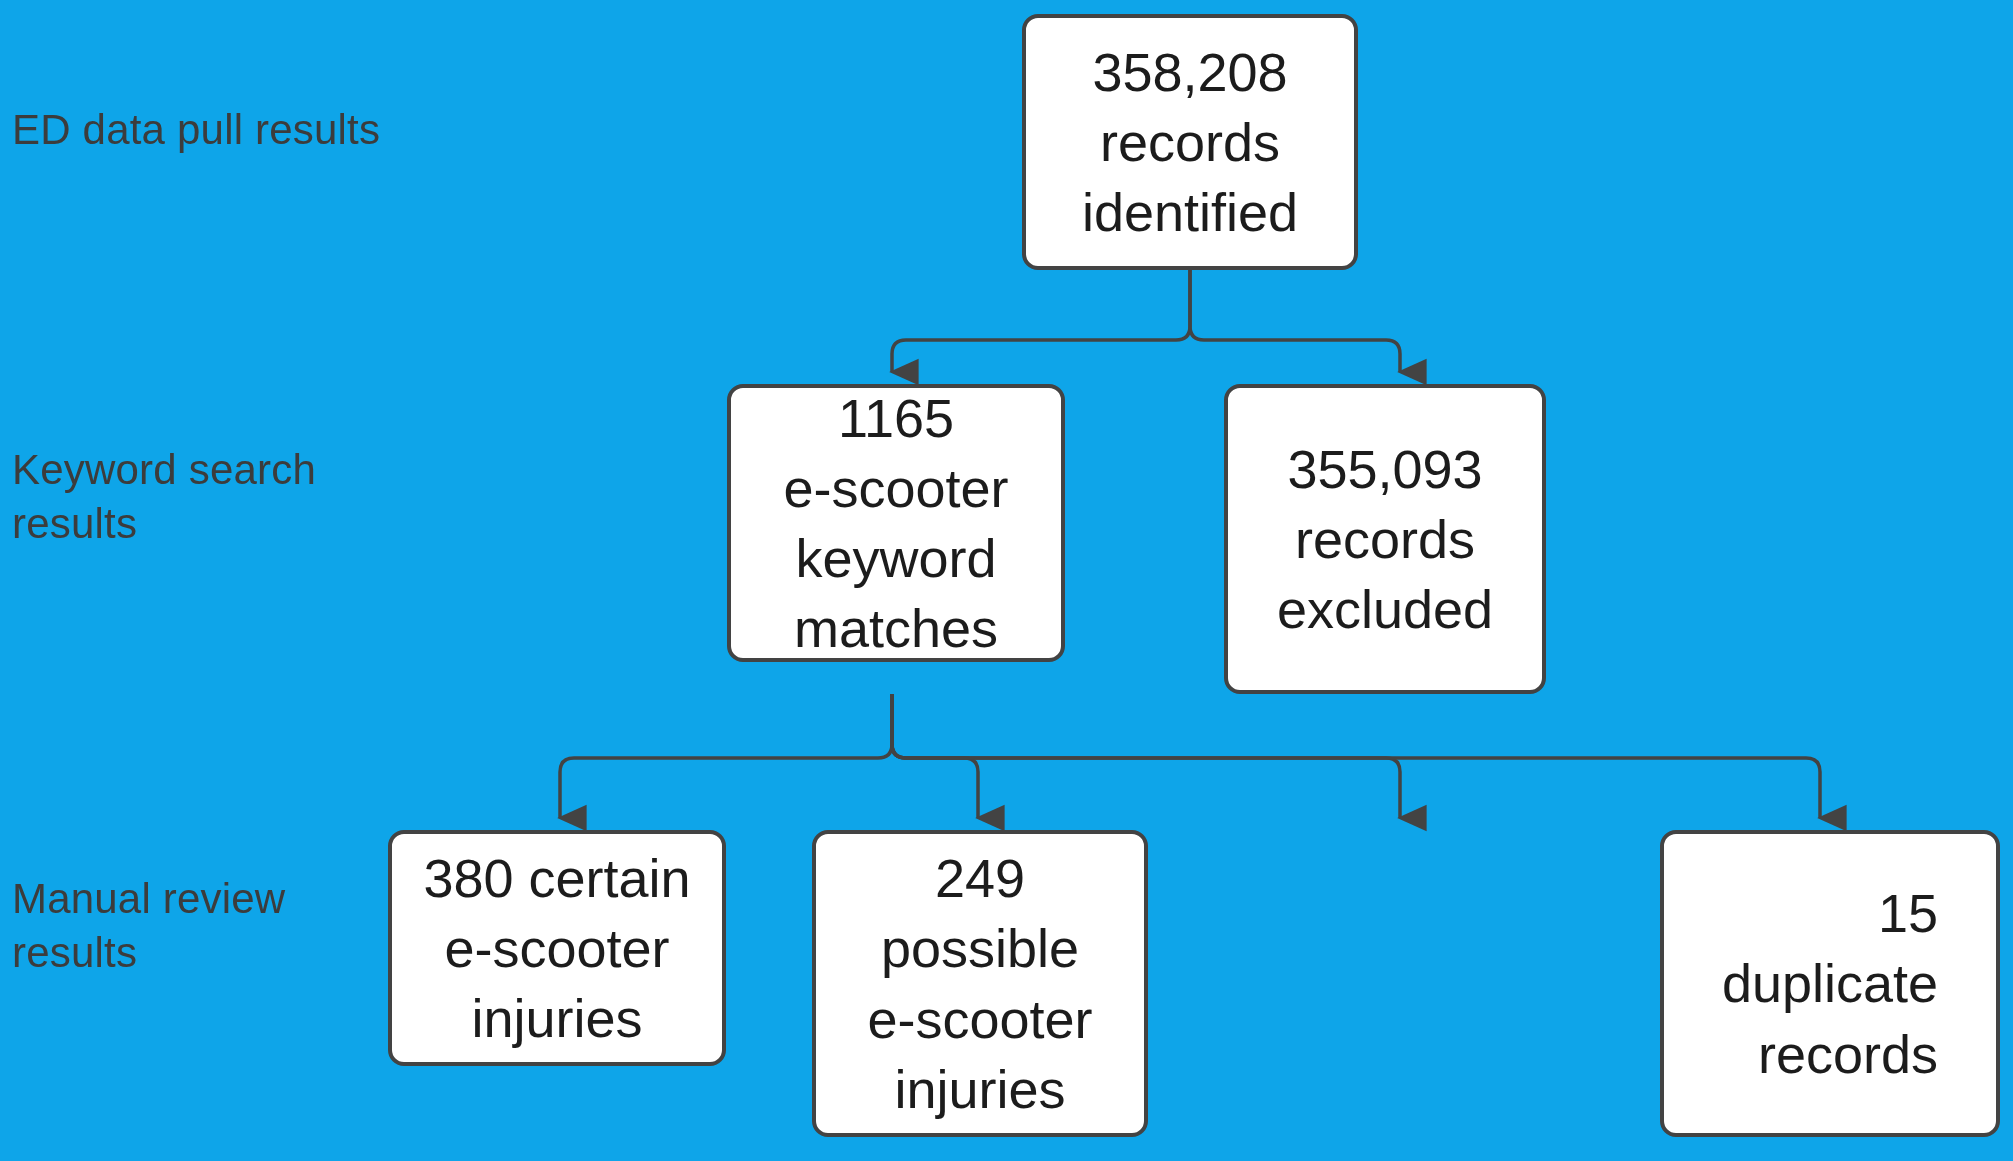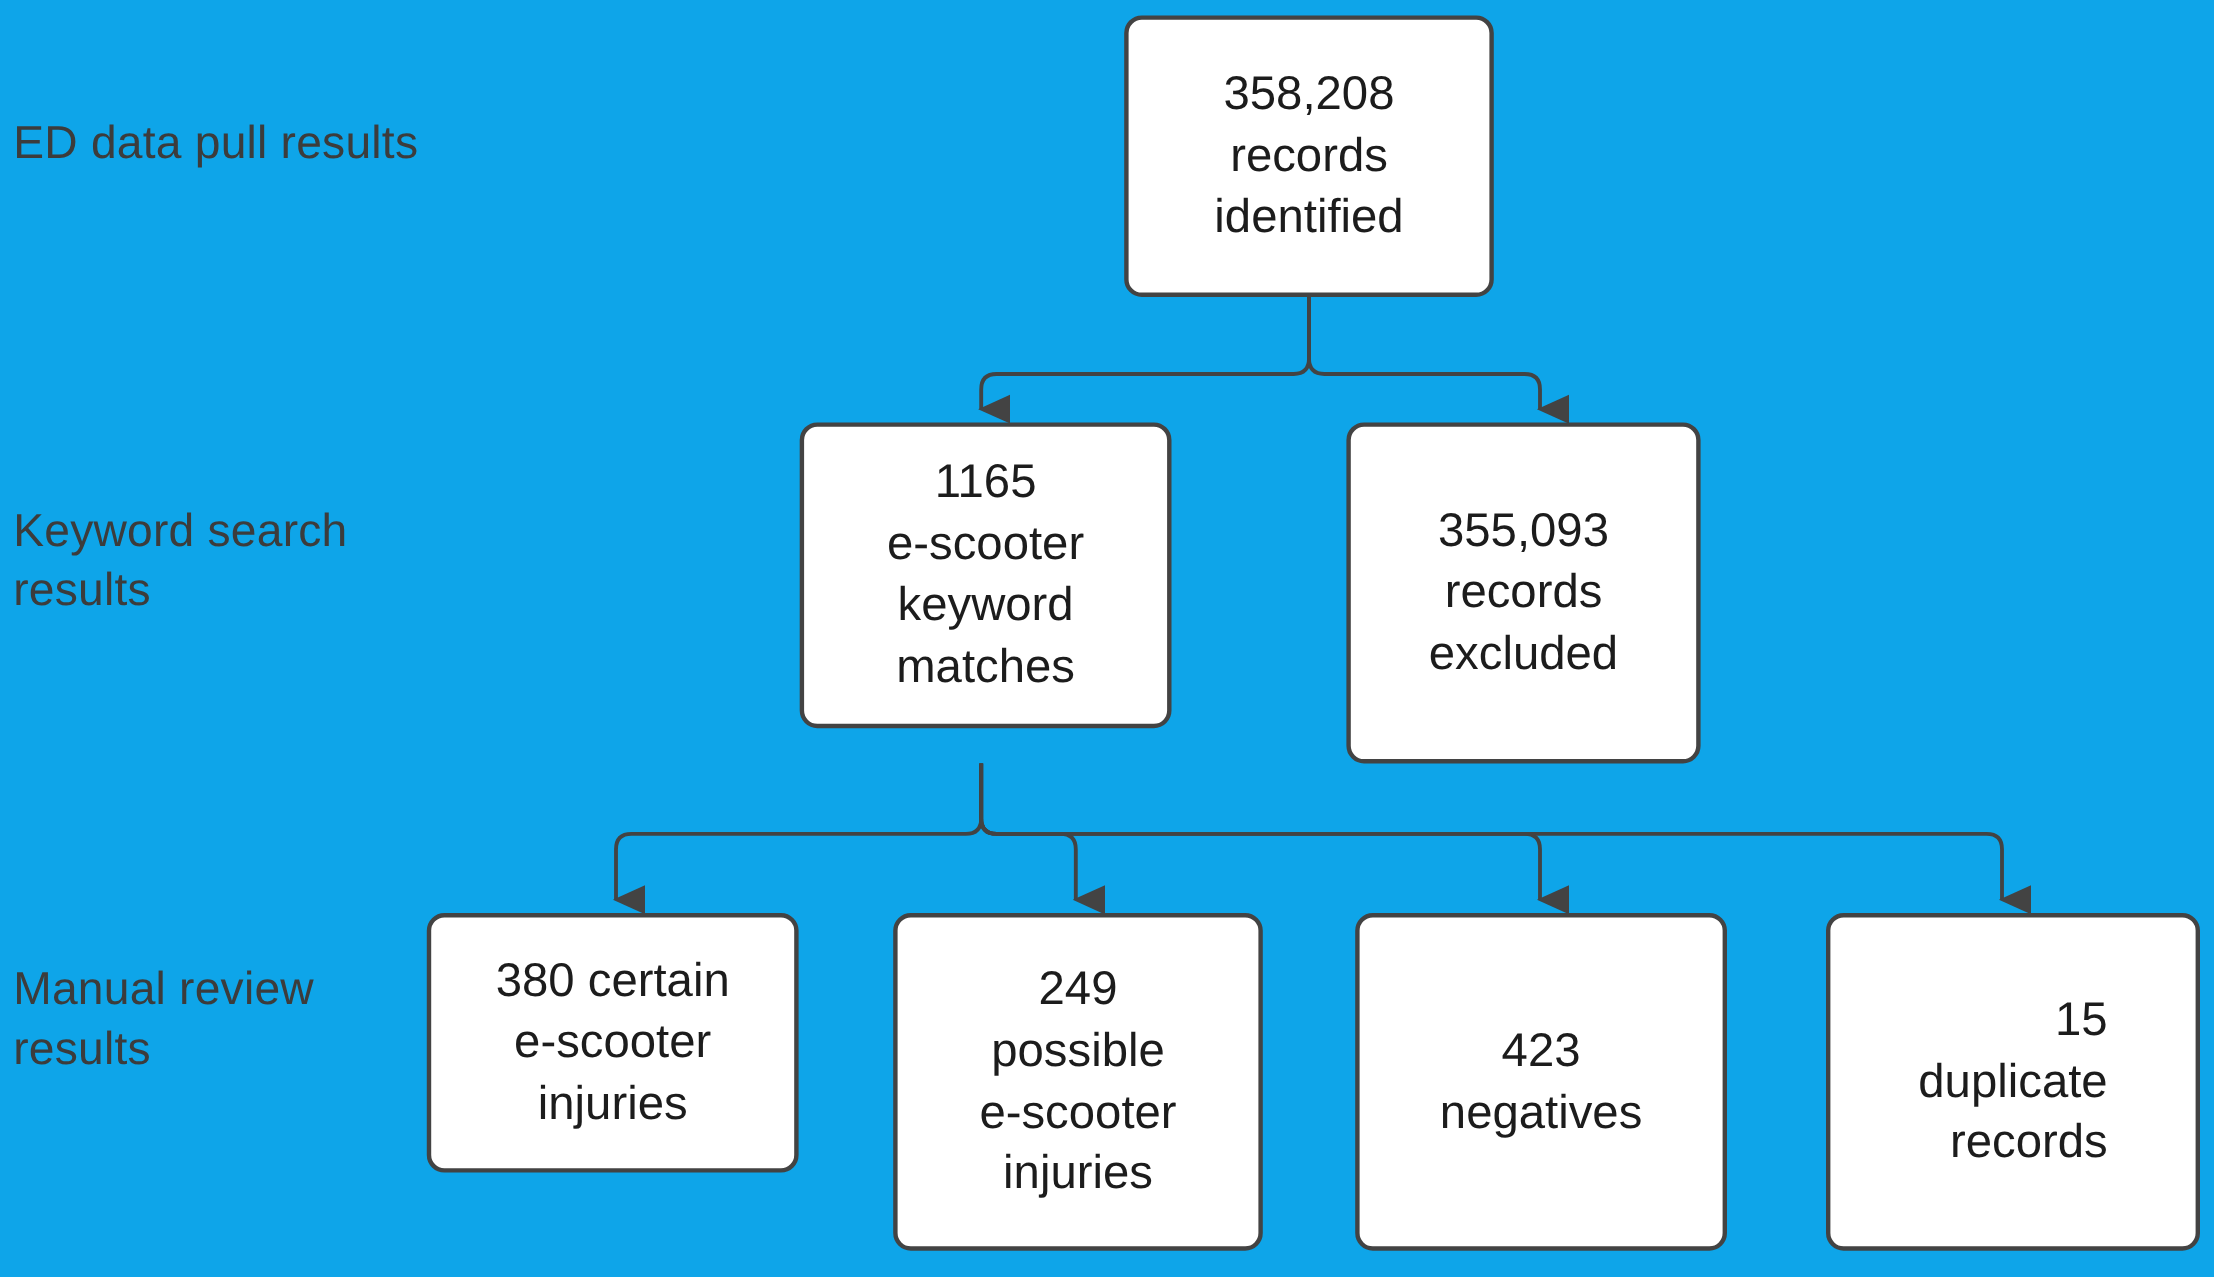--- a/index.html
+++ b/index.html
@@ -24,21 +24,21 @@
     white-space: pre-line;
     text-align: left;
   }
   .node {
     position: absolute;
     box-sizing: border-box;
     background: #ffffff;
     border: 4px solid #434343;
     border-radius: 16px;
     color: #1c1c1c;
-    font-size: 43px;
+    font-size: 54px;
     line-height: 1.30;
     text-align: center;
     display: flex;
     align-items: center;
     justify-content: center;
     white-space: pre-line;
     padding: 6px 8px;
   }
   #edges {
     position: absolute;
@@ -77,21 +77,21 @@
     <g>
       <path d="M 892 694 L 892 744 Q 892 758 906 758 L 1386 758 Q 1400 758 1400 772 L 1400 818" fill="none" stroke="#434343" stroke-width="3.5" marker-end="url(#arrowhead)"></path>
     </g>
     <g>
       <path d="M 892 694 L 892 744 Q 892 758 906 758 L 1806 758 Q 1820 758 1820 772 L 1820 818" fill="none" stroke="#434343" stroke-width="3.5" marker-end="url(#arrowhead)"></path>
     </g>
   </svg>
 
   <div class="row-label" style="left:12px; top:103px; width:440px;">ED data pull results</div>
 
-  <div class="row-label" style="left:12px; top:455px; width:440px;">Keyword search
+  <div class="row-label" style="left:12px; top:443px; width:440px;">Keyword search
 results</div>
 
   <div class="row-label" style="left:12px; top:872px; width:440px;">Manual review
 results</div>
 
   <div class="node" style="left:1022px; top:14px; width:336px; height:256px;">358,208
 records
 identified</div>
 
   <div class="node" style="left:727px; top:384px; width:338px; height:278px;">1165
@@ -105,20 +105,18 @@
 
   <div class="node" style="left:388px; top:830px; width:338px; height:236px;">380 certain
 e-scooter
 injuries</div>
 
   <div class="node" style="left:812px; top:830px; width:336px; height:307px;">249
 possible
 e-scooter
 injuries</div>
 
-  <div class="node" style="left:1232px; top:830px; width:338px; height:307px;">423
-negatives</div>
 
   <div class="node" style="left:1660px; top:830px; width:340px; height:307px;text-align:right;">15
 duplicate
 records</div>
 
 </div>
 
 </body></html>

